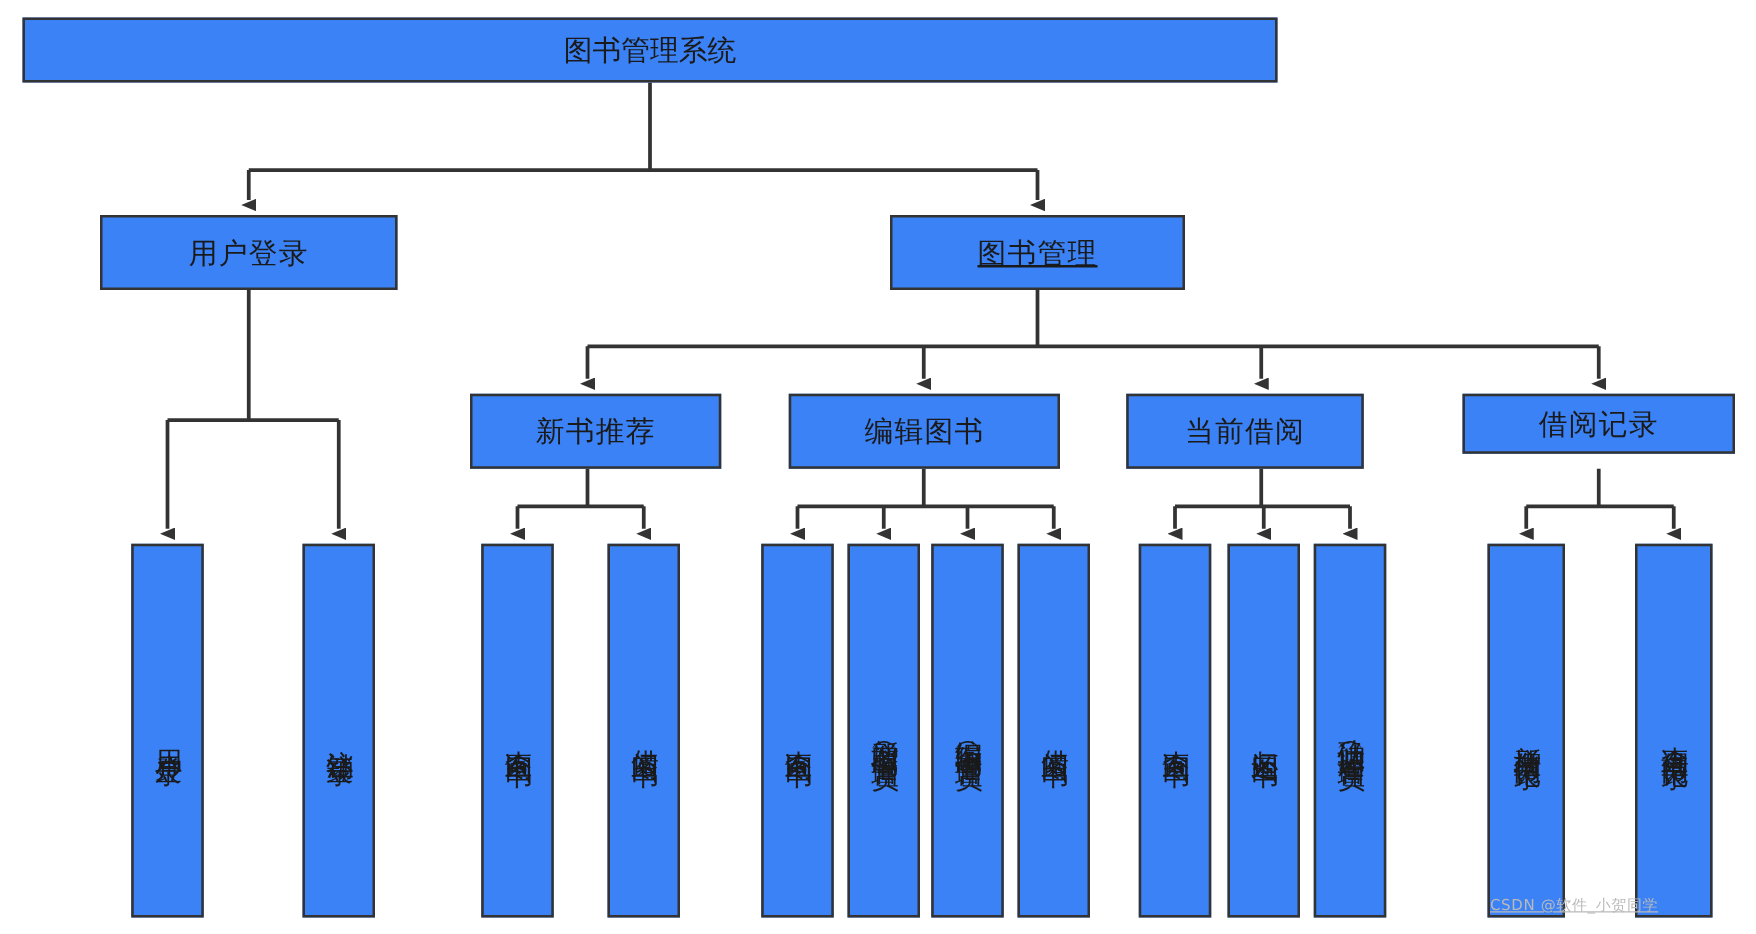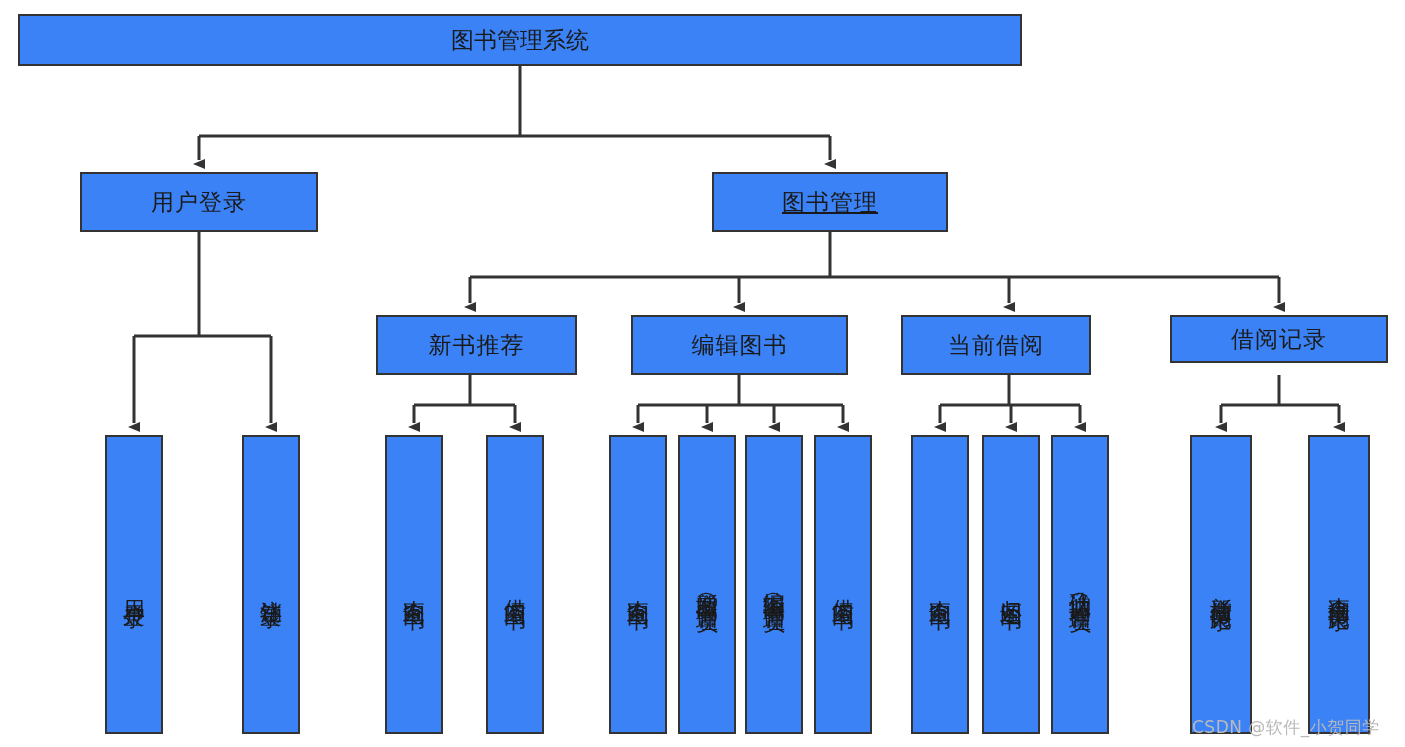--- a/index.html
+++ b/index.html
@@ -51,24 +51,25 @@
     padding-top: 6px;
     line-height: 1;
   }
   .node.vert .vlabel {
     writing-mode: vertical-rl;
     text-orientation: upright;
     display: block;
   }
   .watermark {
     position: absolute;
-    font-size: 17px;
+    font-size: 12px;
     color: #b9b9b9;
     white-space: nowrap;
     letter-spacing: 0.5px;
+    text-decoration: underline;
   }
 </style>
 </head>
 <body>
 
 <div id="canvas">
 
   <svg id="edges" viewBox="0 0 1405 747" xmlns="http://www.w3.org/2000/svg">
     <defs>
       <marker id="arrowhead" markerWidth="10" markerHeight="12" refX="1" refY="6" orient="auto" markerUnits="userSpaceOnUse">

